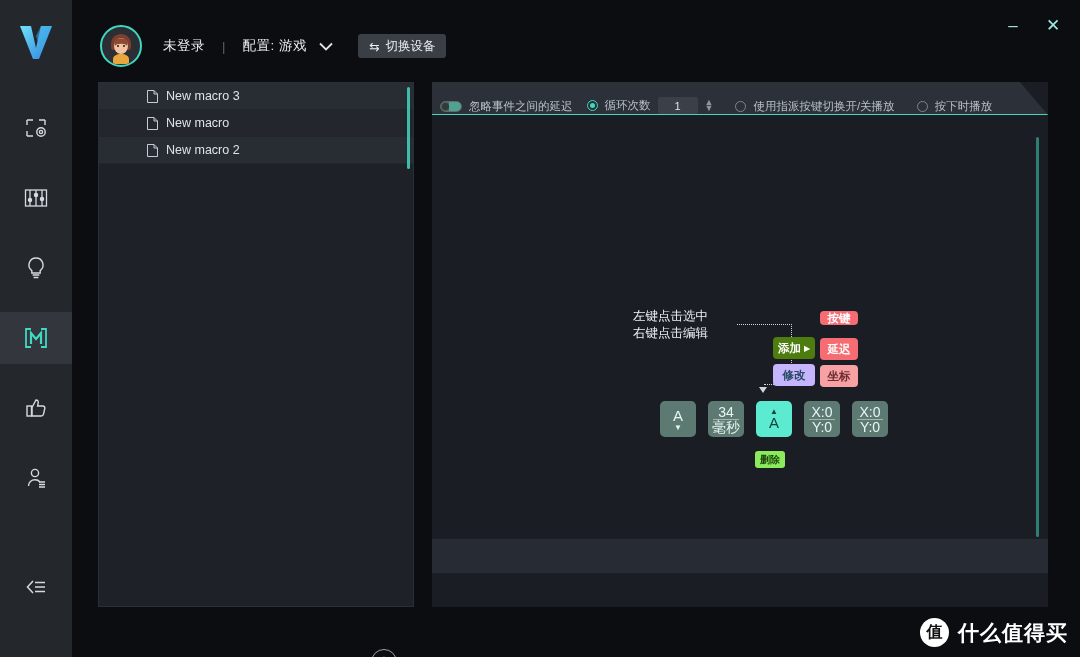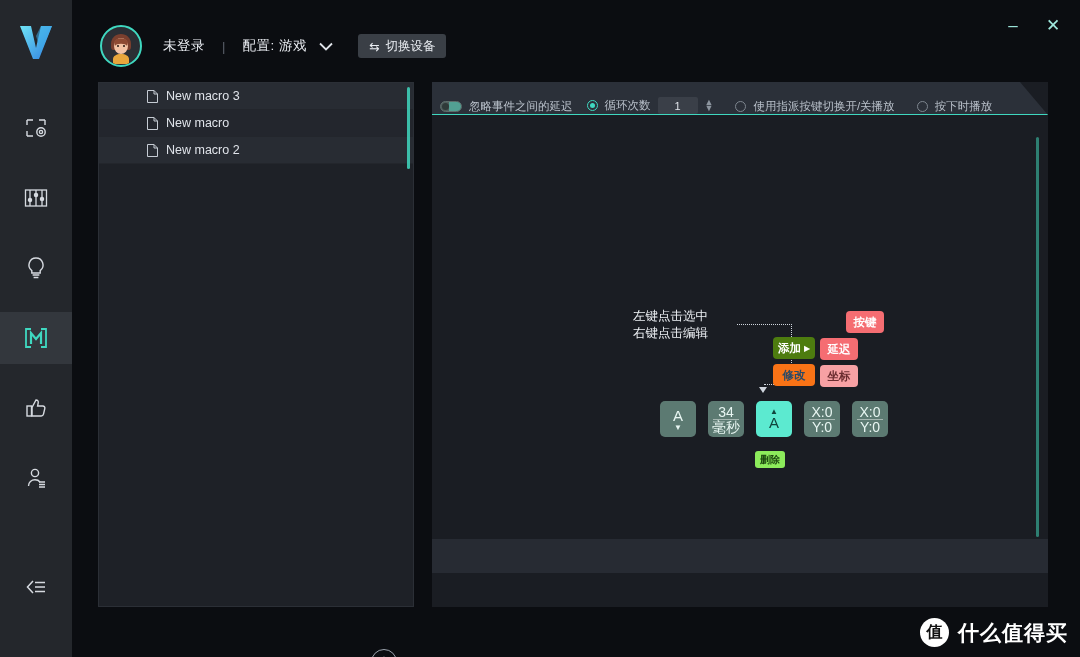--- a/index.html
+++ b/index.html
@@ -127,22 +127,22 @@
     border-left:4px solid transparent; border-right:4px solid transparent;
     border-top:6px solid #cfd5dd;
   }
 
   
   .chip {
     position:absolute; border-radius:4px; display:flex; align-items:center; justify-content:center;
     font-size:11.5px; color:#fff; font-weight:bold;
   }
   .chip-add  { left:341px; top:222px; width:42px; height:22px; background:#4d7c0f; }
-  .chip-mod  { left:341px; top:249px; width:42px; height:22px; background:#f97316; color:#2b4a66; }
-  .chip-key  { left:388px; top:196px; width:38px; height:22px; background:#f56d72;margin-left:26px; }
+  .chip-mod  { left:341px; top:249px; width:42px; height:22px; background:#c4b5fd; color:#2b4a66; }
+  .chip-key  { left:388px; top:196px; width:38px; height:14px; background:#f56d72; }
   .chip-del  { left:388px; top:223px; width:38px; height:22px; background:#f56d72; }
   .chip-crd  { left:388px; top:250px; width:38px; height:22px; background:#f7a1a4; color:#6b2d30; }
   .chip-add .tri { margin-left:3px; font-size:8px; }
 
   
   .blocks { position:absolute; left:228px; top:286px; display:flex; gap:12px; }
   .blk {
     width:36px; height:36px; border-radius:5px; background:#5c7a72;
     display:flex; flex-direction:column; align-items:center; justify-content:center;
     color:#e8f6f2; font-size:13px; position:relative;

